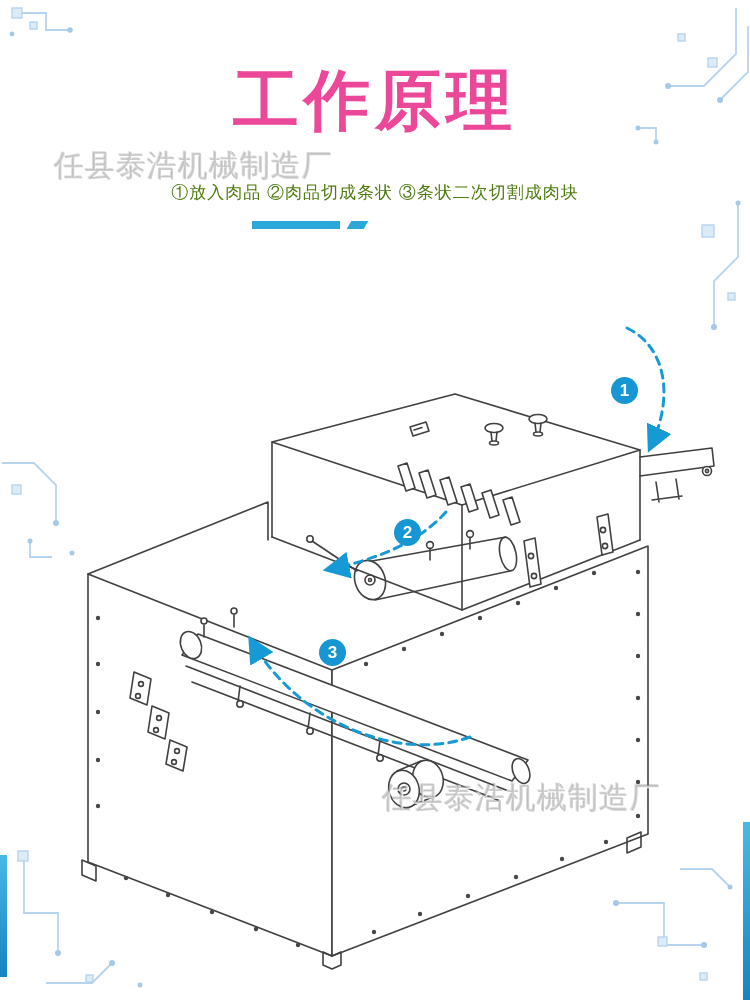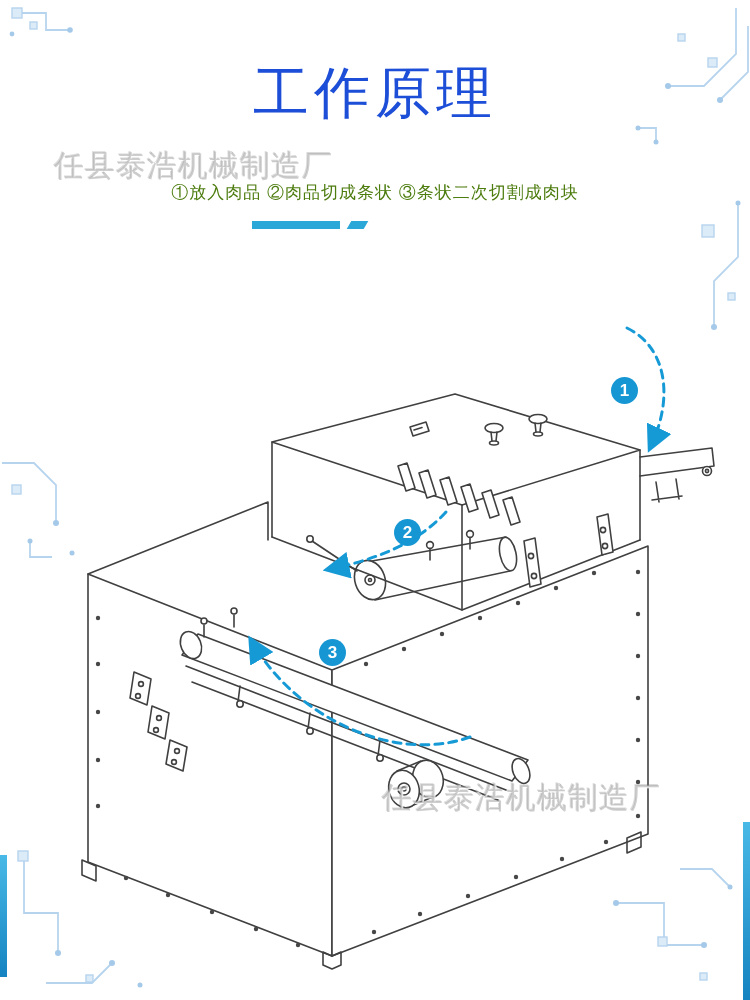--- a/index.html
+++ b/index.html
@@ -3,21 +3,21 @@
 <meta charset="utf-8">
 <style>
   html,body{margin:0;padding:0;background:#ffffff;}
   .page{
     position:relative;width:750px;height:1000px;background:#ffffff;
     overflow:hidden;font-family:"Liberation Sans",sans-serif;
   }
   
   .title{
     position:absolute;top:56px;left:0;width:100%;text-align:center;
-    font-size:56px;font-weight:400;color:#1d4ed8;letter-spacing:5px;
+    font-size:66px;font-weight:700;color:#ec4899;letter-spacing:5px;
   }
   .subtitle{
     position:absolute;top:161px;left:0;width:100%;text-align:center;
     font-size:17px;font-weight:500;color:#4d7c0f;letter-spacing:1px;margin-top:20px;
   }
   .divider{position:absolute;top:221px;left:252px;display:flex;align-items:center;gap:9px;}
   .divider .bar{width:88px;height:8px;background:#2ba7d8;}
   .divider .slash{width:17px;height:8px;background:#2ba7d8;transform:skewX(-30deg);}
   
   .watermark{

